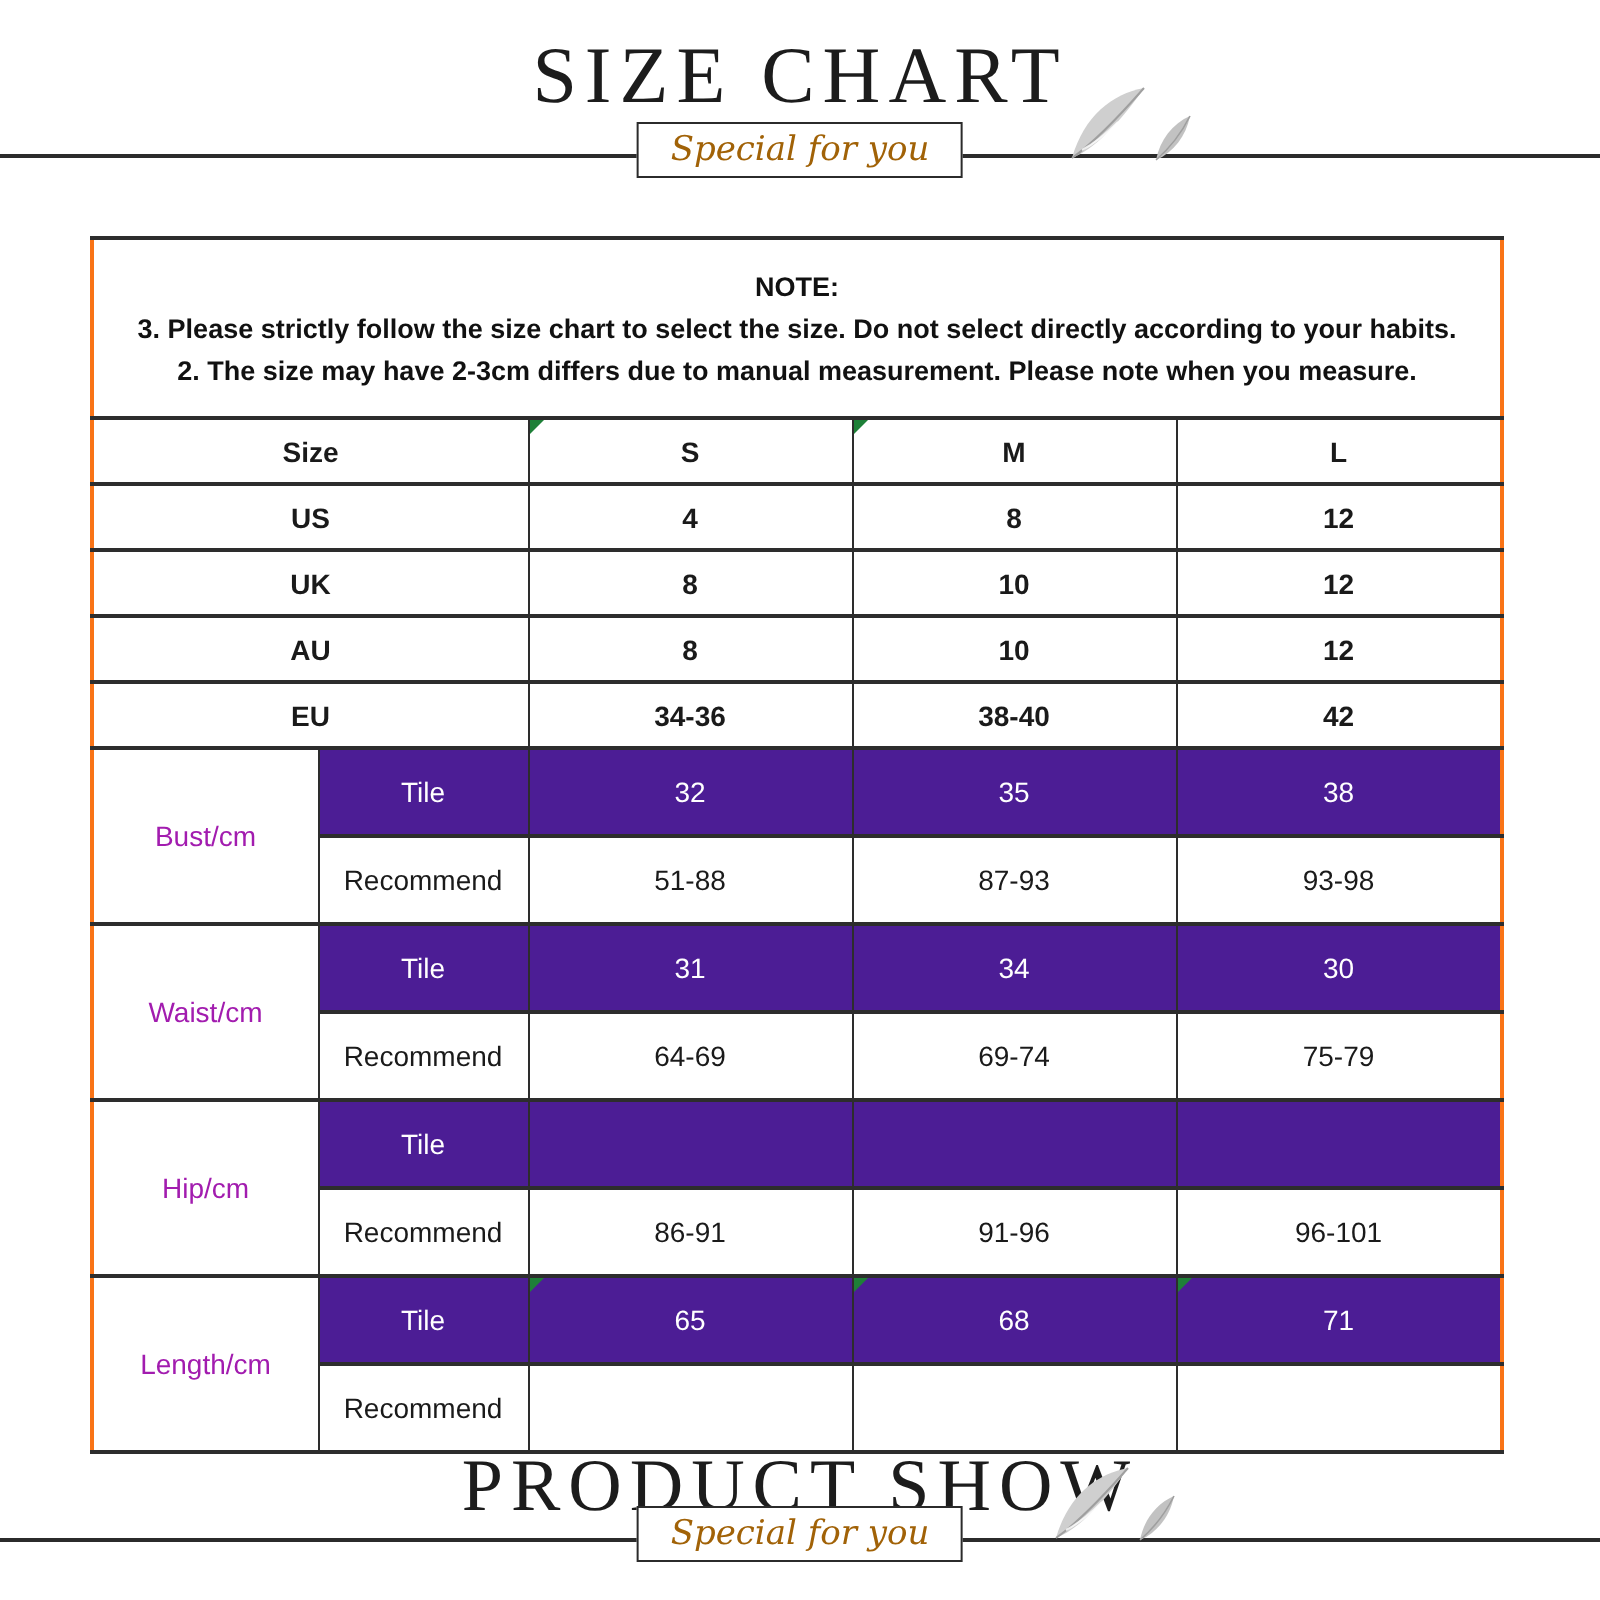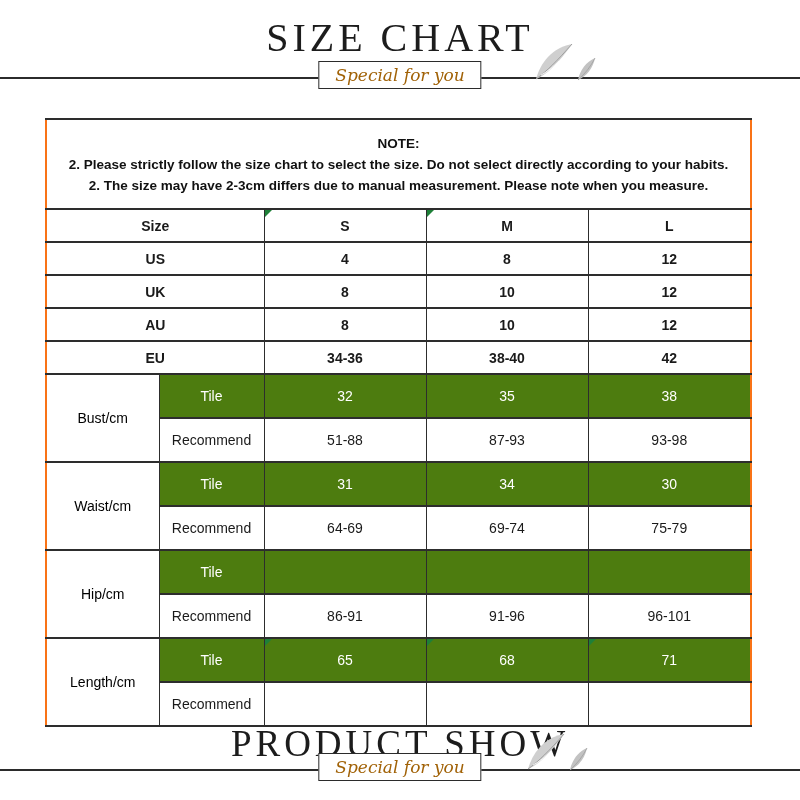--- a/index.html
+++ b/index.html
@@ -33,25 +33,25 @@
     font-size:14px;overflow:hidden;}
   #size-table{border:2px solid #f97316;}
 
   .note-cell{height:88px;}
   .note-inner{display:flex;flex-direction:column;justify-content:center;align-items:center;
     height:100%;font-weight:bold;font-size:13.5px;line-height:21px;color:#111;}
 
   .size-row td{height:31px;font-weight:bold;font-size:14px;}
   .size-row .row-label{font-size:14px;}
 
-  .measure-label{font-size:19px;font-weight:normal;color:#000000;background:#fff;}
+  .measure-label{font-size:19px;font-weight:normal;color:#a21caf;background:#fff;}
   .sub-label{font-size:12px;}
   .tile-row td{height:42px;}
   .rec-row td{height:42px;}
-  .dark{background:#4d7c0f;color:#ffffff;border-color:#1f1f1f;}
+  .dark{background:#4c1d95;color:#ffffff;border-color:#1f1f1f;}
   .dark.sub-label{color:#ffffff;font-size:12px;}
   .rec-val{font-weight:normal;font-size:14.5px;}
   .tile-val{font-weight:normal;font-size:13.5px;}
 
   
   .mk::before{content:"";position:absolute;top:0;left:0;width:0;height:0;
     border-top:7px solid #1e8038;border-right:7px solid transparent;}
 </style>
 </head>
 <body>
@@ -76,21 +76,21 @@
       <col style="width:162px">
         <col style="width:162px">
         <col style="width:163px">
     </colgroup>
 
     <tbody>
         <tr>
       <td colspan="5" class="note-cell">
         <div class="note-inner">
           <div>NOTE:</div>
-          <div>2. Please strictly follow the size chart  to select the size. Do not select directly according to your habits.</div>
+          <div>3. Please strictly follow the size chart  to select the size. Do not select directly according to your habits.</div>
           <div>2. The size may have 2-3cm differs due to manual measurement. Please note when you measure.</div>
         </div>
       </td>
     </tr>
 
     <tr class="size-row">
       <td colspan="2" class="row-label">Size</td>
       <td class="mk">S</td>
       <td class="mk">M</td>
       <td>L</td>

